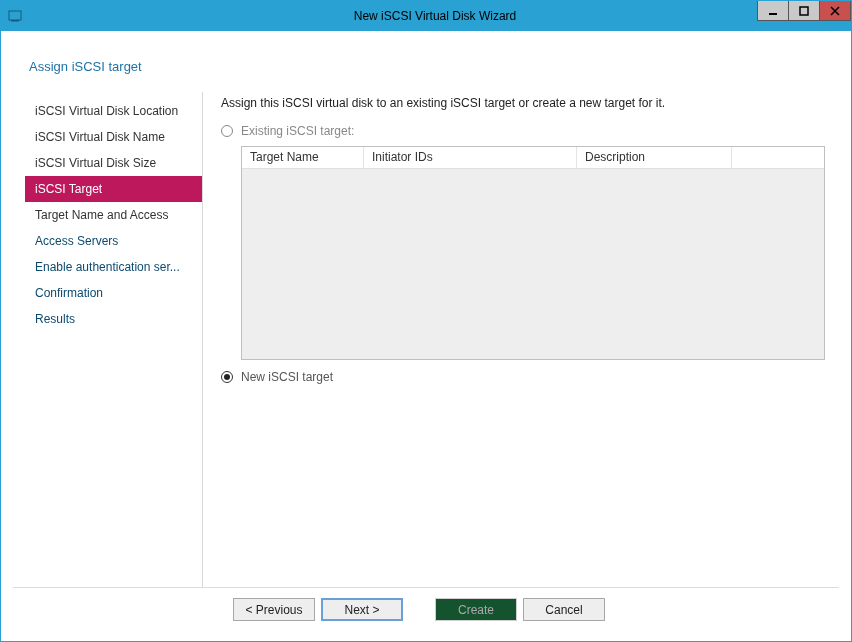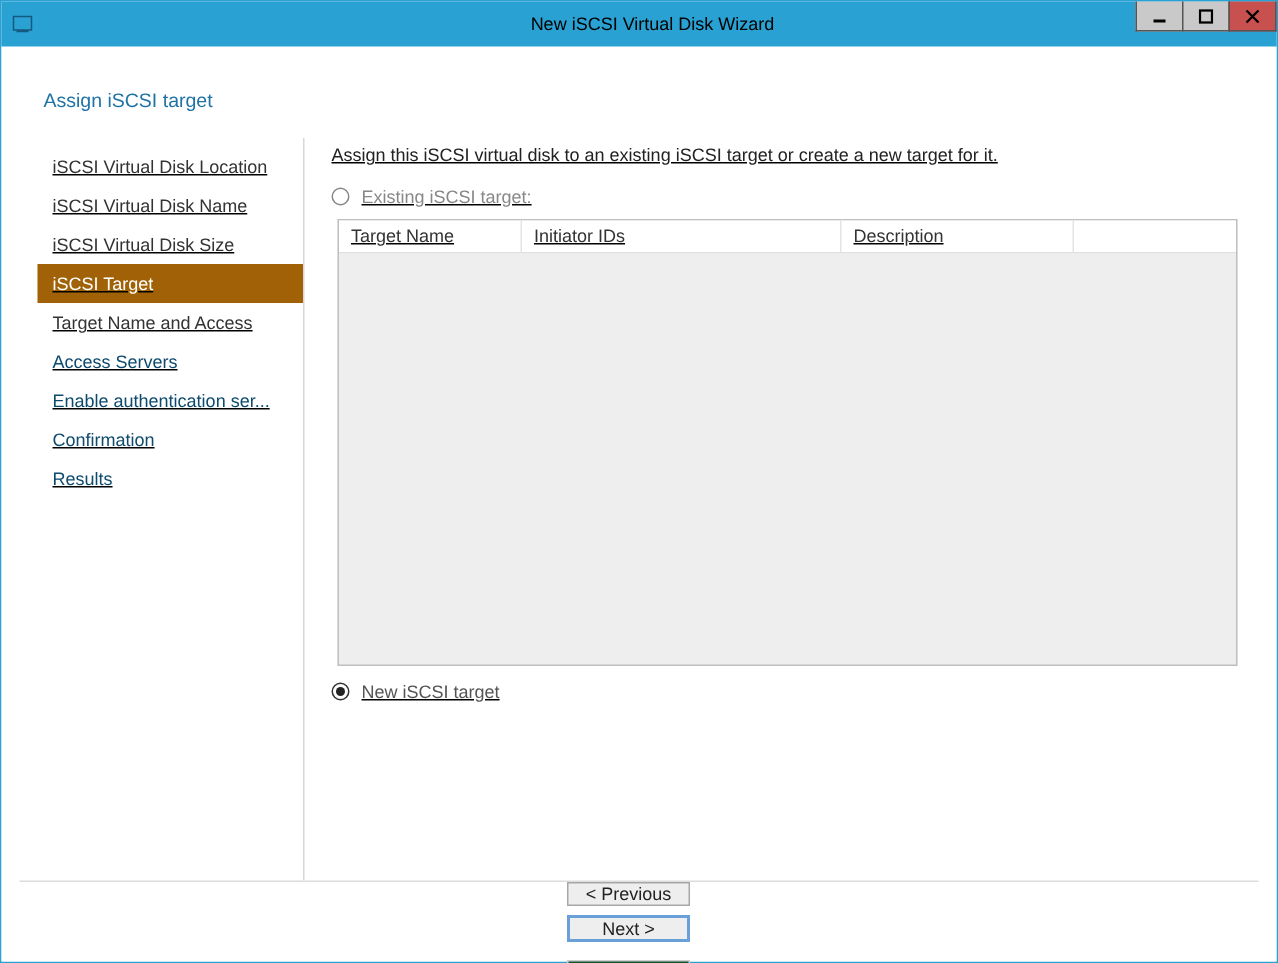--- a/index.html
+++ b/index.html
@@ -14,44 +14,44 @@
     .win-controls { margin-left: auto; display: flex; height: 20px; align-self: flex-start; }
     .win-btn { width: 32px; height: 20px; border: 1px solid #555; border-top: none; background: #c9c9c9; display: flex; align-items: center; justify-content: center; margin-left: -1px; position: relative; z-index: 2; }
     .win-btn.close { background: #c8504f; }
     .win-btn svg { width: 10px; height: 10px; }
 
     .client { flex: 1; background: #fff; padding: 12px 12px 10px 12px; display: flex; flex-direction: column; }
     .inner { flex: 1; border: 0; display: flex; flex-direction: column; }
 
     .page-heading { font-size: 13px; font-weight: 400; color: #1f72a6; margin: 16px 0 18px 16px; }
 
-    .content-row { flex: 1; display: flex; text-decoration: underline; }
+    .content-row { flex: 1; display: flex; }
     .sidebar { width: 190px; padding: 6px 0 0 16px; border-right: 1px solid #d8d8d8; }
     .step { font-size: 12px; color: #333; padding: 6px 6px; cursor: default; white-space: nowrap; overflow: hidden; text-overflow: ellipsis; }
-    .step.selected { background: #a16207; color: #fff; margin-left: -4px; padding-left: 10px; }
+    .step.selected { background: #be185d; color: #fff; margin-left: -4px; padding-left: 10px; }
     .step.disabled { color: #0c4a6e; }
 
     .main { flex: 1; padding: 4px 14px 0 18px; display: flex; flex-direction: column; }
     .instruction { font-size: 12px; color: #222; margin-bottom: 14px; }
 
     .radio-row { display: flex; align-items: center; font-size: 12px; color: #555; margin-bottom: 6px; }
     .radio-row.dimmed label { color: #888; }
     .radio { width: 12px; height: 12px; border: 1px solid #888; border-radius: 50%; margin-right: 8px; display: inline-flex; align-items: center; justify-content: center; background: #fff; }
     .radio.checked { border-color: #333; }
     .radio.checked::after { content: ""; width: 6px; height: 6px; background: #222; border-radius: 50%; }
 
-    .targets-box { border: 1px solid #bfbfbf; height: 298px; margin: 2px 0 10px 4px; background: #eee; }
+    .targets-box { border: 1px solid #bfbfbf; height: 214px; margin: 2px 0 10px 20px; background: #eee; }
     .targets-header { display: flex; background: #fff; border-bottom: 1px solid #e0e0e0; height: 22px; }
     .th { font-size: 12px; color: #333; padding: 3px 8px; border-right: 1px solid #e4e4e4; }
     .th.tname { width: 122px; }
     .th.tinit { width: 213px; }
     .th.tdesc { width: 155px; }
     .th.textra { flex: 1; border-right: none; }
 
-    .footer { height: 44px; border-top: 1px solid #dcdcdc; display: flex; align-items: center; justify-content: space-between; gap: 6px; padding-right: 14px; flex-direction: column; }
+    .footer { height: 44px; border-top: 1px solid #dcdcdc; display: flex; align-items: center; justify-content: center; gap: 6px; padding-right: 14px; }
     .btn { min-width: 82px; height: 23px; font-size: 12px; background: #eee; border: 1px solid #a7a7a7; color: #222; padding: 0 10px; cursor: default; }
     .btn:disabled { color: #a9a9a9; border-color: #cfcfcf; background: #14532d; }
     .btn.default { border: 2px solid #6aa0d8; }
     .gap { width: 20px; }
   </style>
 </head>
 <body>
 
 <div class="window">
 

